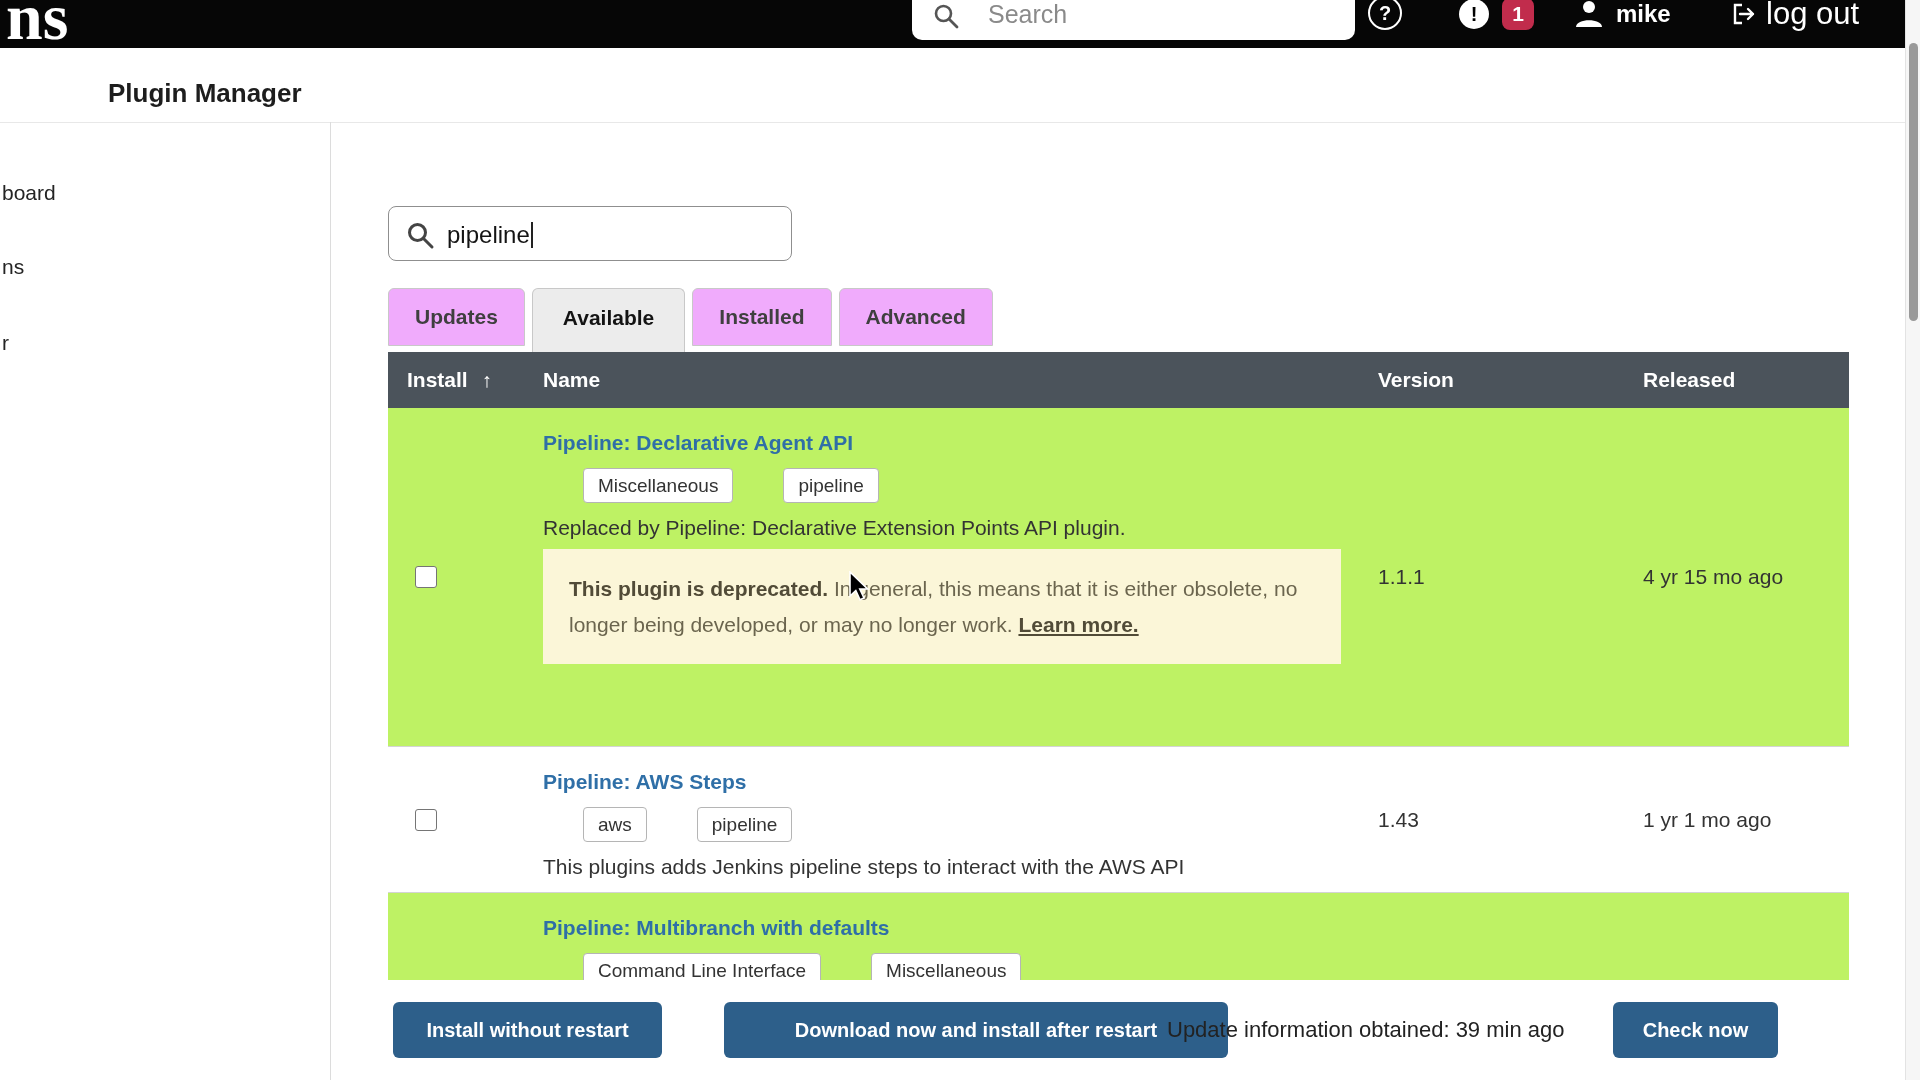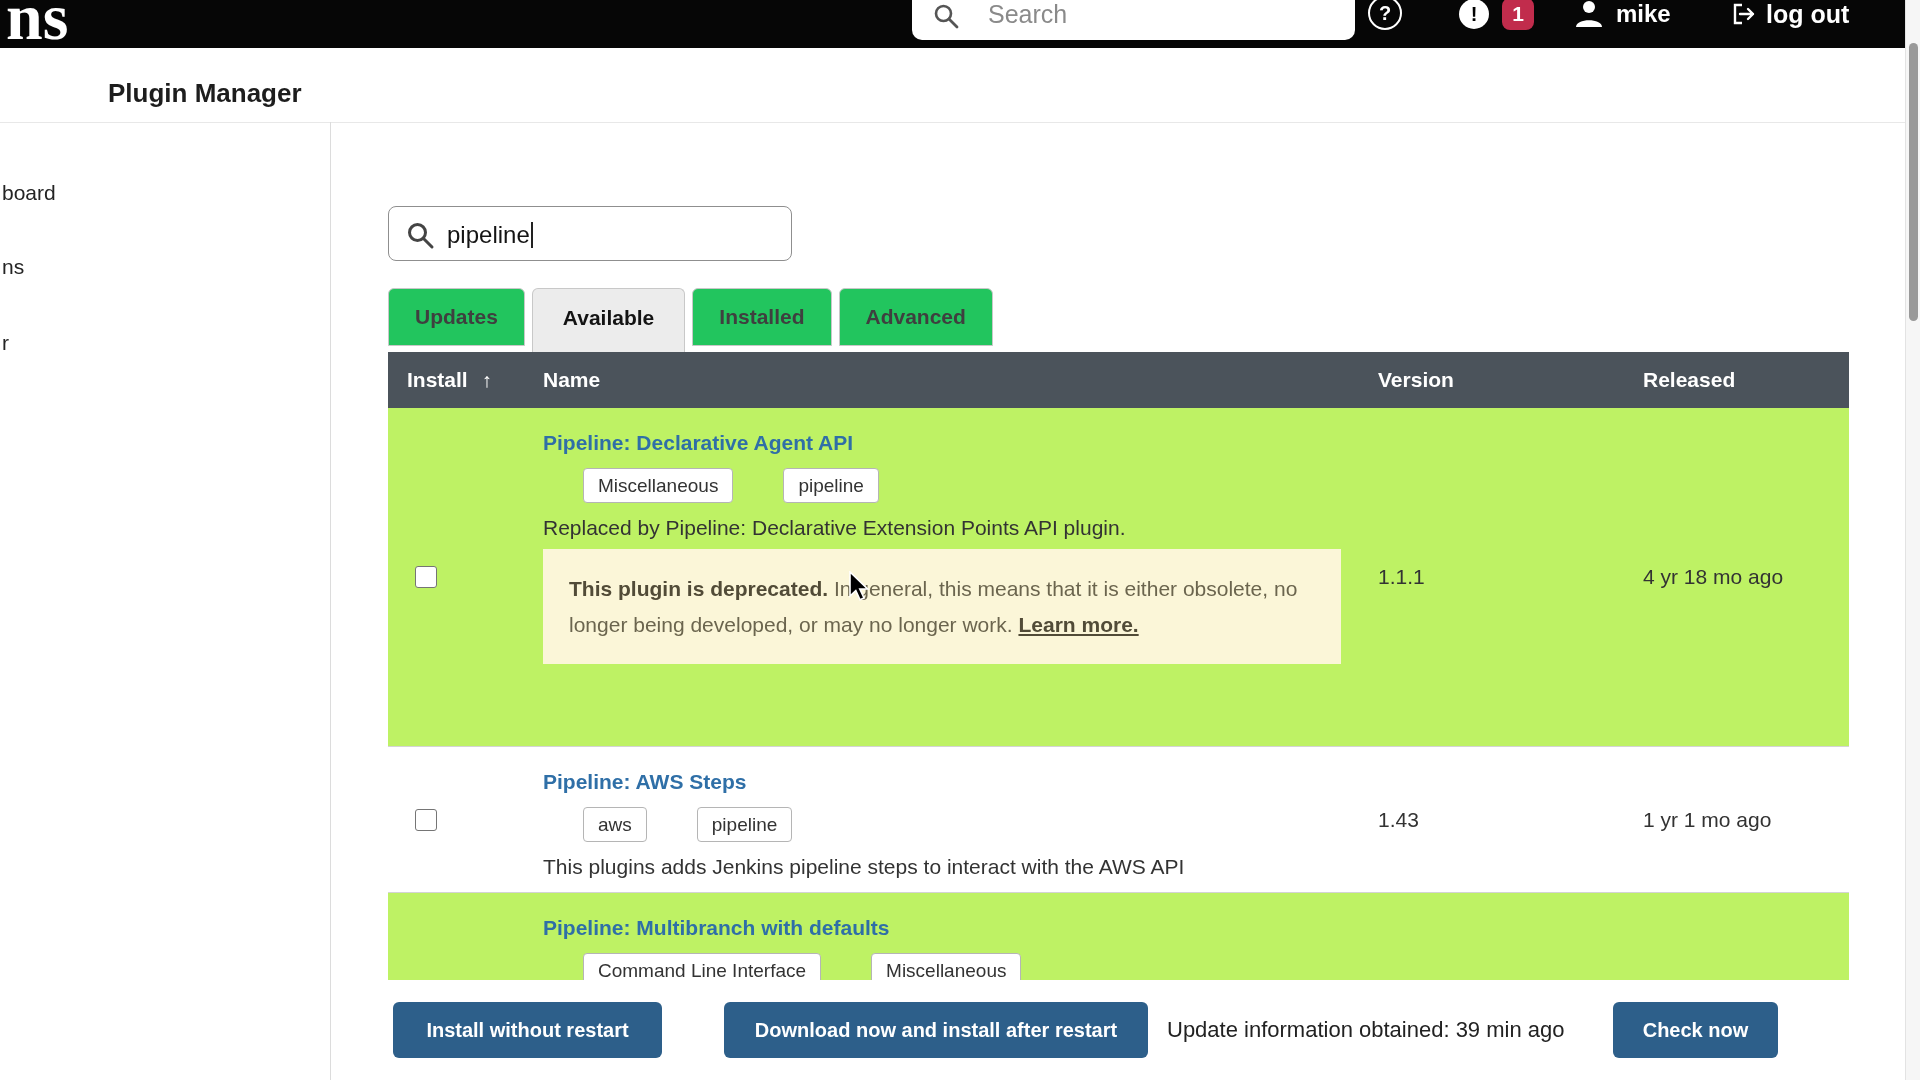--- a/index.html
+++ b/index.html
@@ -22,41 +22,41 @@
                  color:#fff; font-size:20px; font-weight:700; }
   .notif-circle { position:absolute; left:1459px; top:-1px; width:30px; height:30px; background:#fff;
                   border-radius:50%; display:flex; align-items:center; justify-content:center;
                   color:#000; font-size:20px; font-weight:700; }
   .notif-badge { position:absolute; left:1502px; top:-2px; width:32px; height:32px; background:#c12c4c;
                  border-radius:8px; display:flex; align-items:center; justify-content:center;
                  color:#fff; font-size:21px; font-weight:700; }
   .nav-user-icon { position:absolute; left:1573px; top:-2px; }
   .nav-user-label { position:absolute; left:1616px; top:0; font-size:24px; font-weight:600; color:#fff; line-height:27px; }
   .nav-logout-icon { position:absolute; left:1729px; top:0; }
-  .nav-logout-label { position:absolute; left:1766px; top:0; font-size:25px; font-weight:700; color:#fff; line-height:28px; }
+  .nav-logout-label { position:absolute; left:1766px; top:0; font-size:31px; font-weight:400; color:#fff; line-height:28px; }
 
   
   .page-title { position:absolute; left:108px; top:78px; margin:0; font-size:26px; font-weight:700; color:#1d1d1d; z-index:2; }
   .header-divider { position:absolute; left:0; top:122px; width:1920px; height:1px; background:#e8e8e8; }
 
   
   .sidebar-divider { position:absolute; left:330px; top:122px; width:1px; height:958px; background:#dcdcdc; }
   .side-frag { position:absolute; left:2px; font-size:21px; color:#242424; line-height:25px; cursor:pointer; }
   .side-frag.f0 { top:180px; } .side-frag.f1 { top:254px; } .side-frag.f2 { top:330px; }
 
   
   .filter-box { position:absolute; left:388px; top:206px; width:404px; height:55px;
                 border:1px solid #8f8f8f; border-radius:8px; background:#fff; z-index:2; }
   .filter-box svg { position:absolute; left:16px; top:13px; }
   .filter-text { position:absolute; left:58px; top:13px; font-size:24px; color:#141414; line-height:29px; }
   .caret { display:inline-block; width:2px; height:26px; background:#222; vertical-align:-5px; margin-left:1px; }
 
   
   .tabs { position:absolute; left:388px; top:288px; display:flex; gap:7px; align-items:flex-start; z-index:2; }
-  .tab { height:58px; padding:0 26px; background:#22c55e; border:1px solid #c8c8c8;
+  .tab { height:58px; padding:0 26px; background:#f0abfc; border:1px solid #c8c8c8;
          border-radius:6px 6px 0 0; display:flex; align-items:center; font-size:21px; font-weight:600;
          color:#3f3f3f; cursor:pointer; white-space:nowrap; }
   .tab.active { height:64px; background:#ececec; border-bottom:none; font-weight:700; color:#131313; padding:0 30px 6px 30px; }
 
   
   .tbl-header { position:absolute; left:388px; top:352px; width:1461px; height:56px; background:#4b535b;
                 display:grid; grid-template-columns:135px 835px 265px 226px; align-items:center; z-index:1; }
   .tbl-header .hcell { color:#fff; font-size:21px; font-weight:700; padding-left:20px; }
   .tbl-header .hcell.install { padding-left:19px; }
   .sort-arrow { font-weight:400; font-size:20px; margin-left:14px; }
@@ -82,21 +82,21 @@
   .dep-box strong { color:#514b37; }
   .dep-link { color:#514b37; font-weight:700; text-decoration:underline; cursor:pointer; }
   .cell-version, .cell-released { display:flex; align-items:center; font-size:21px; color:#333; padding-left:20px;text-align:center; }
 
   
   .footer { position:absolute; left:331px; top:980px; width:1589px; height:100px; background:#fff; z-index:4; }
   .btn { position:absolute; top:22px; height:56px; background:#2d5f8a; border:none; border-radius:6px;
          color:#fff; font-family:"Liberation Sans", sans-serif; font-size:20px; font-weight:600;
          display:flex; align-items:center; justify-content:center; white-space:nowrap; cursor:pointer; }
   .btn-install { left:62px; width:269px; }
-  .btn-download { left:393px; width:424px; }
+  .btn-download { left:393px; width:504px; }
   .btn-check { left:1282px; width:165px; }
   .update-info { position:absolute; left:836px; top:36px; font-size:22px; color:#222; line-height:28px; }
 
   
   .scrollbar { position:absolute; right:0; top:0; width:15px; height:1080px; background:#f6f6f6;
                border-left:1px solid #e3e3e3; z-index:6; }
   .scroll-thumb { position:absolute; left:3px; top:43px; width:9px; height:278px; background:#999; border-radius:5px; cursor:grab; }
 
   
   .cursor { position:absolute; left:849px; top:571px; z-index:10; pointer-events:none; }
@@ -180,21 +180,21 @@
       <div class="cell-name">
         <a class="row-title">Pipeline: Declarative Agent API</a>
         <div class="tag-row">
           <span class="tag">Miscellaneous</span>
           <span class="tag">pipeline</span>
         </div>
         <div class="row-desc">Replaced by Pipeline: Declarative Extension Points API plugin.</div>
         <div class="dep-box"><strong>This plugin is deprecated.</strong><span> In general, this means that it is either obsolete, no longer being developed, or may no longer work. </span><a class="dep-link">Learn more.</a></div>
       </div>
       <div class="cell-version">1.1.1</div>
-      <div class="cell-released">4 yr 18 mo ago</div>
+      <div class="cell-released">4 yr 15 mo ago</div>
     </div>
 
     <div class="trow plain r1">
       <div class="cell-install">
         <div class="checkbox"></div>
       </div>
       <div class="cell-name">
         <a class="row-title">Pipeline: AWS Steps</a>
         <div class="tag-row">
           <span class="tag">aws</span>

